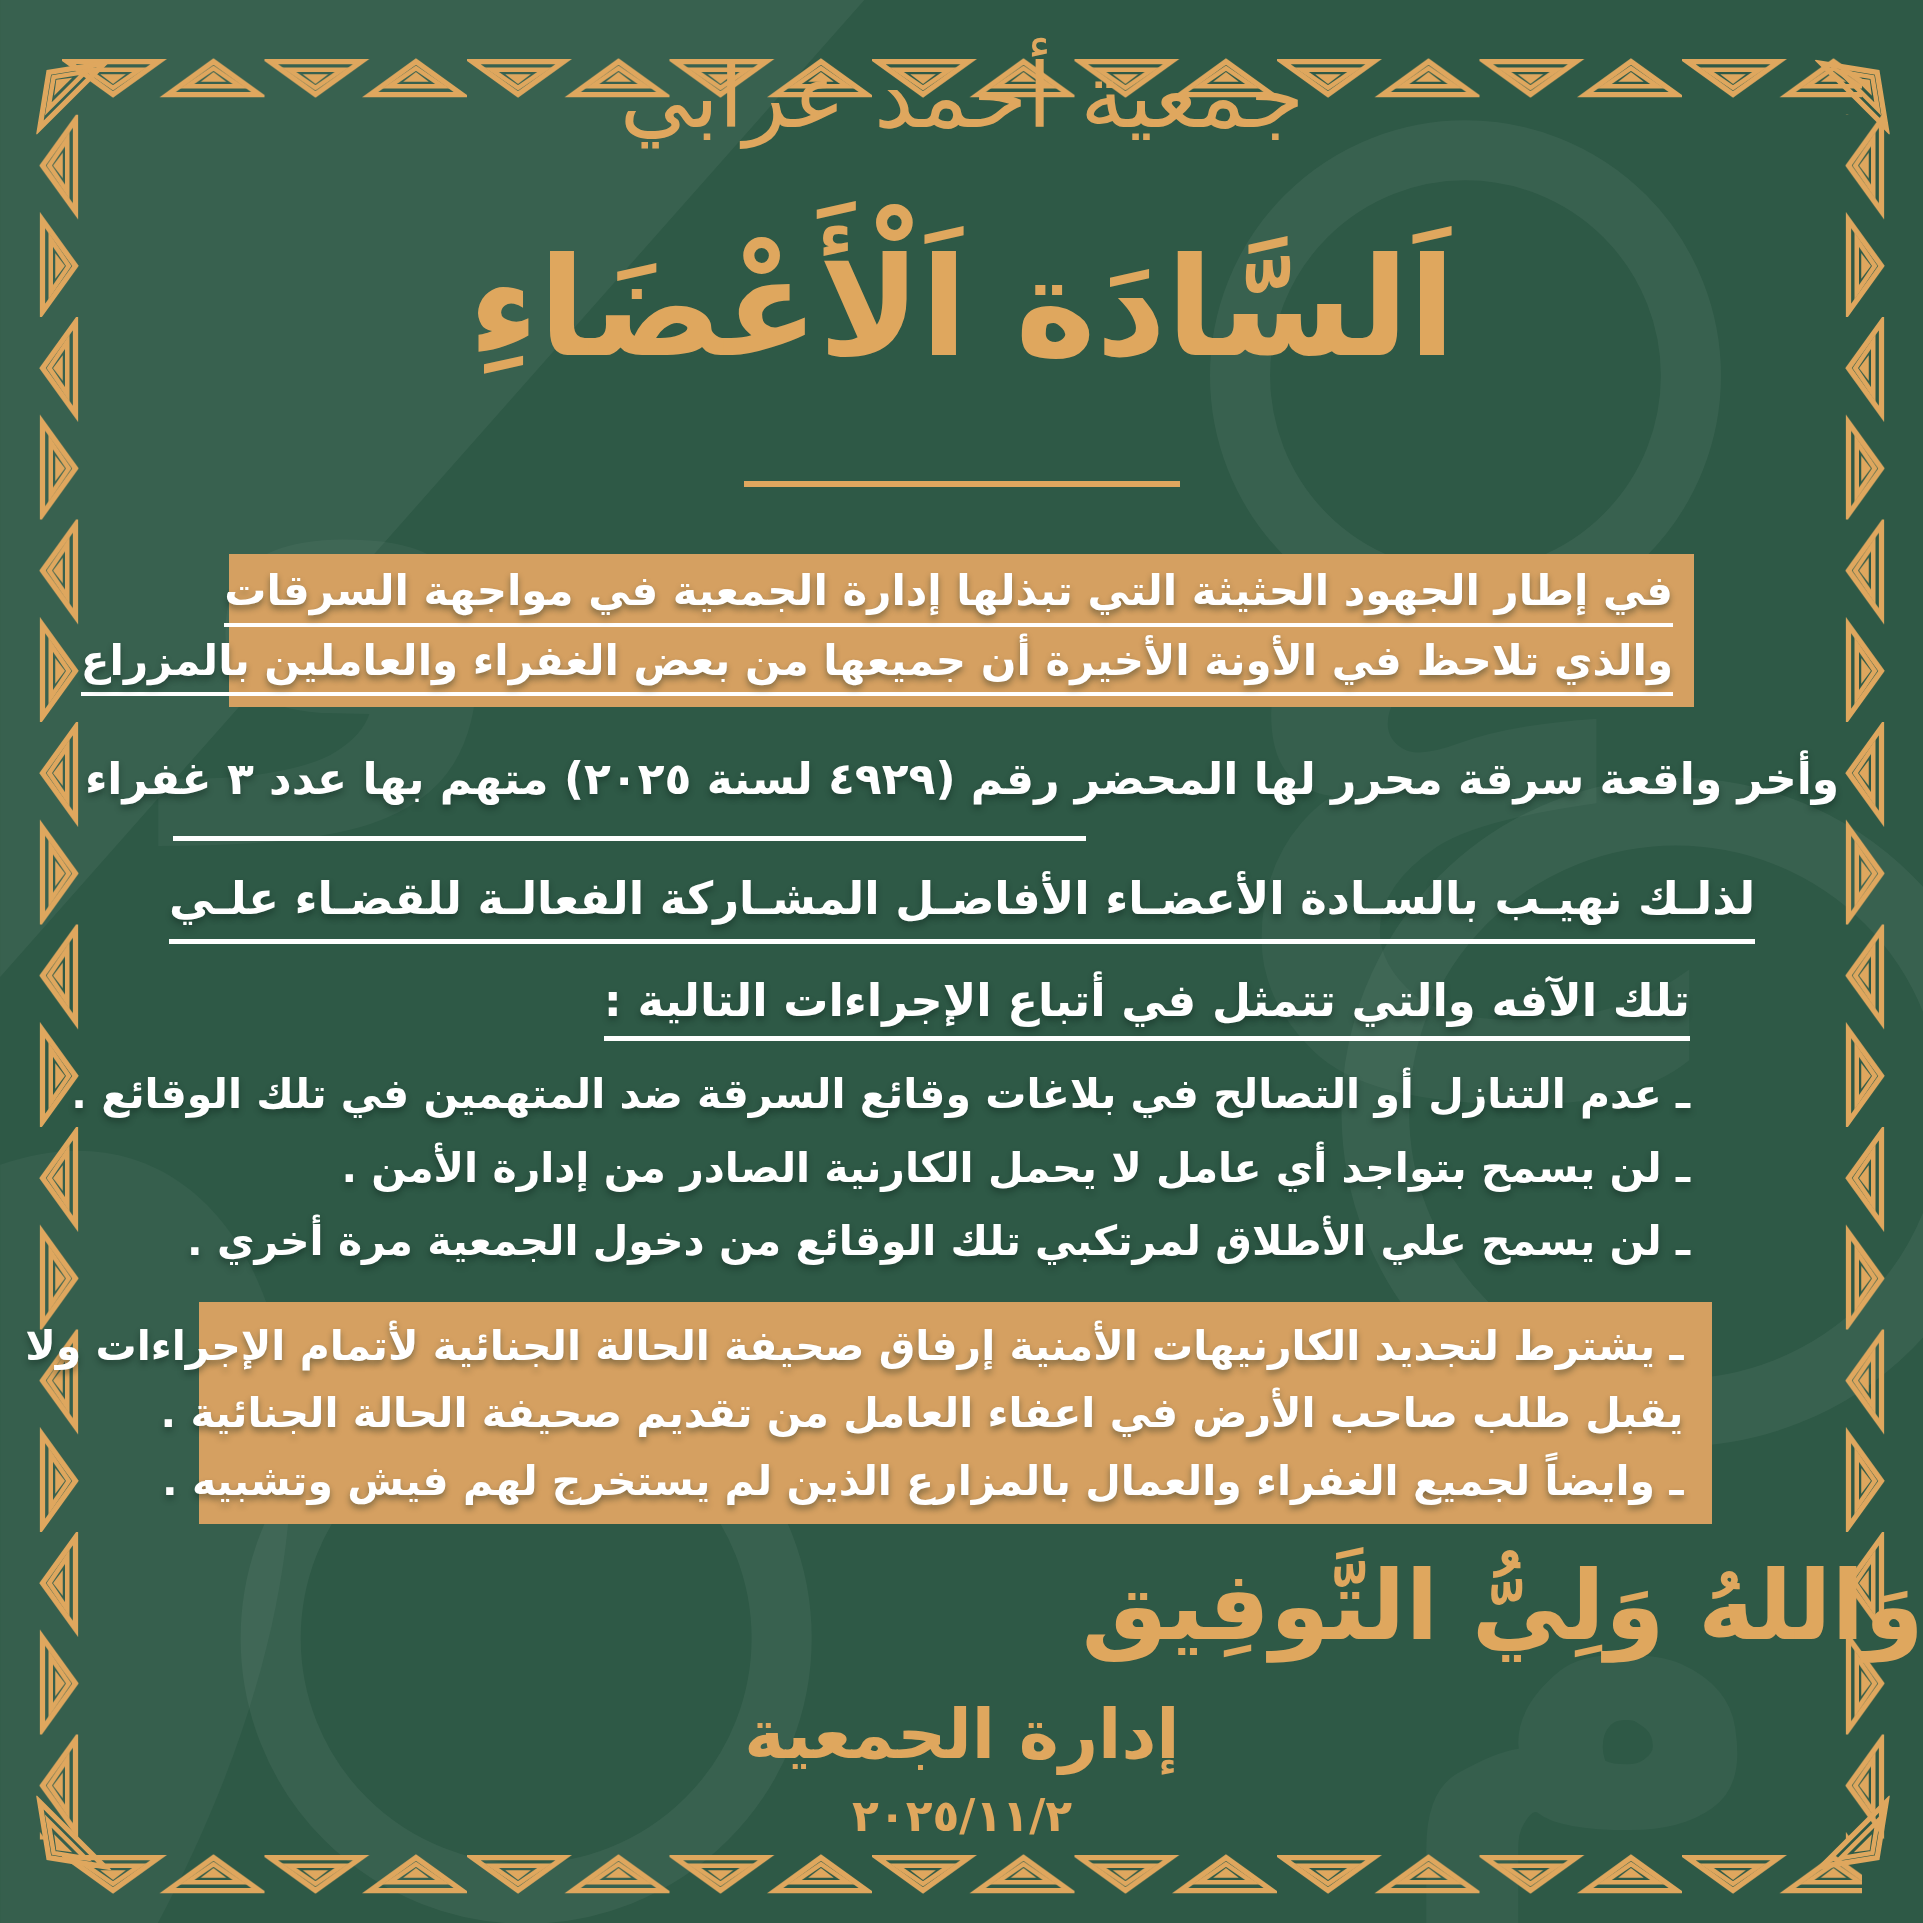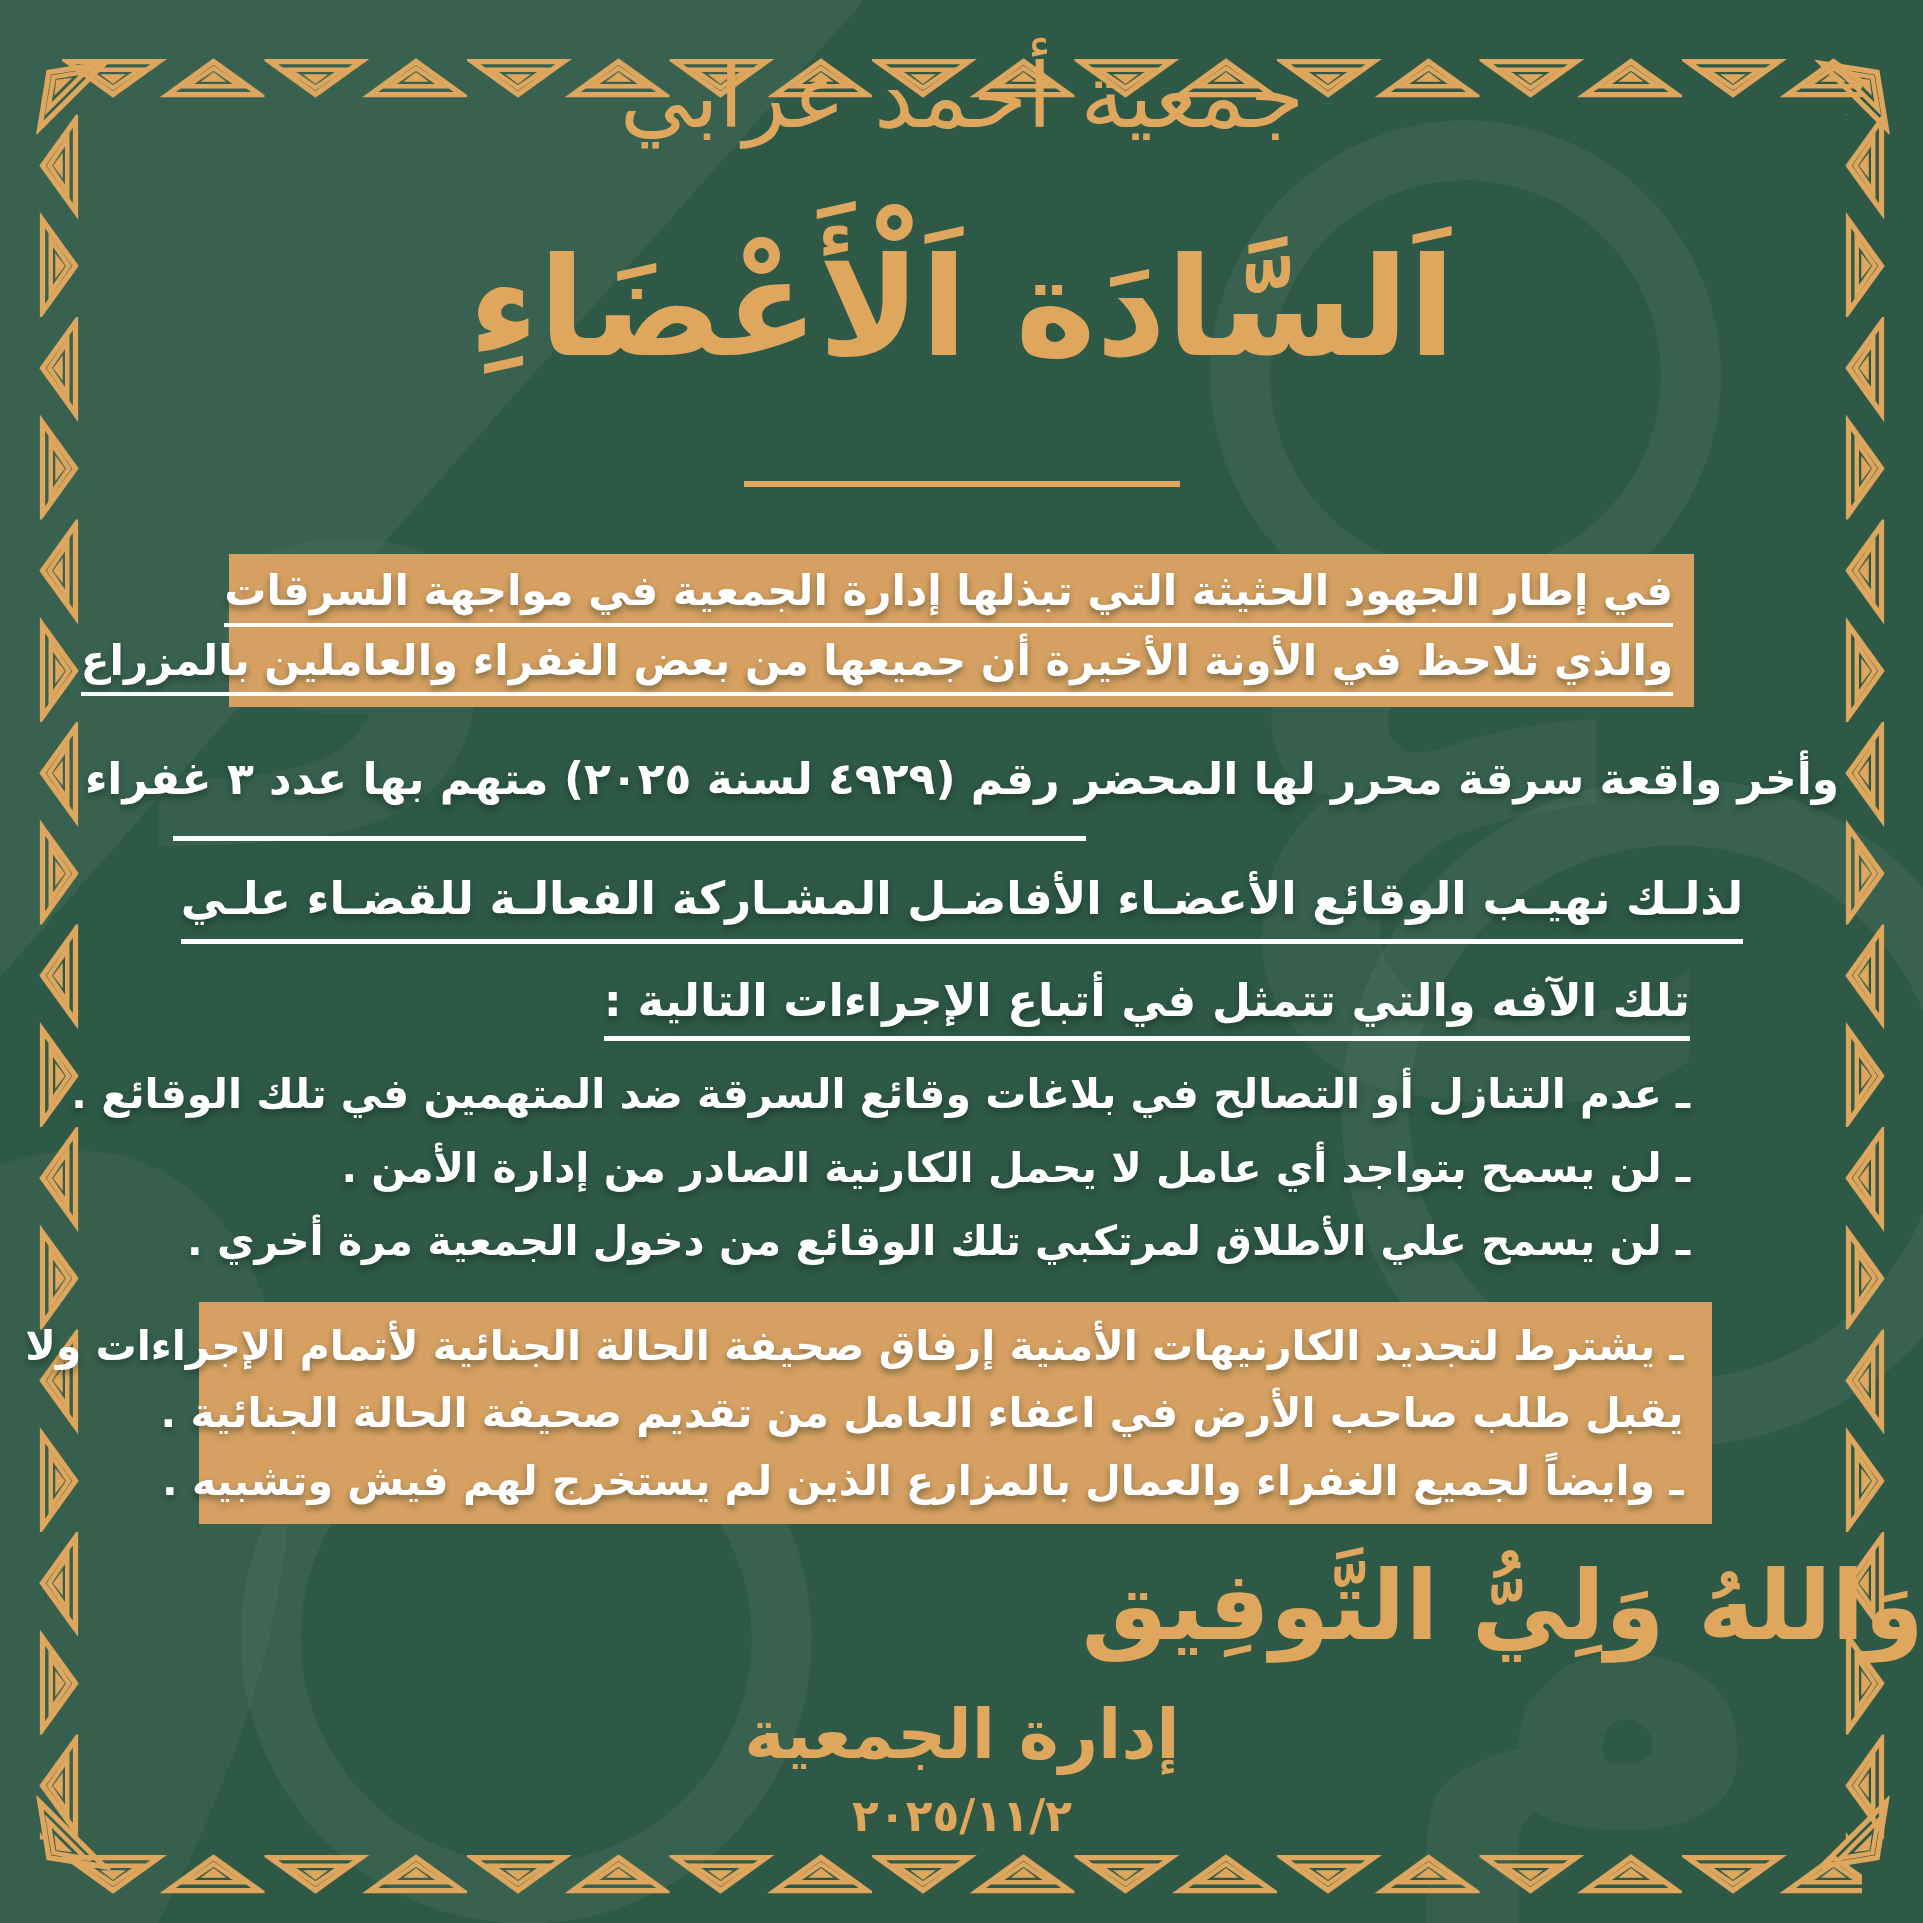--- a/index.html
+++ b/index.html
@@ -198,21 +198,21 @@
 
     <div class="banner banner-intro">
       <div class="bline white-txt"><span>في إطار الجهود الحثيثة التي تبذلها إدارة الجمعية في مواجهة السرقات</span></div>
       <div class="bline white-txt"><span>والذي تلاحظ في الأونة الأخيرة أن جميعها من بعض الغفراء والعاملين بالمزراع</span></div>
     </div>
 
     <div class="incident white-txt">وأخر واقعة سرقة محرر لها المحضر رقم (٤٩٢٩ لسنة ٢٠٢٥) متهم بها عدد ٣ غفراء</div>
     <div class="incident-underline"></div>
 
     <div class="appeal1 white-txt">
-      <span>لذلـك نهيـب الوقائع الأعضـاء الأفاضـل المشـاركة الفعالـة للقضـاء علـي</span>
+      <span>لذلـك نهيـب بالسـادة الأعضـاء الأفاضـل المشـاركة الفعالـة للقضـاء علـي</span>
     </div>
     <div class="appeal2 white-txt">
       <span>تلك الآفه والتي تتمثل في أتباع الإجراءات التالية :</span>
     </div>
 
     <div class="bullets">
       <div class="bullet white-txt">ـ عدم التنازل أو التصالح في بلاغات وقائع السرقة ضد المتهمين في تلك الوقائع .</div>
       <div class="bullet white-txt">ـ لن يسمح بتواجد أي عامل لا يحمل الكارنية الصادر من إدارة الأمن .</div>
       <div class="bullet white-txt">ـ لن يسمح علي الأطلاق لمرتكبي تلك الوقائع من دخول الجمعية مرة أخري .</div>
     </div>

